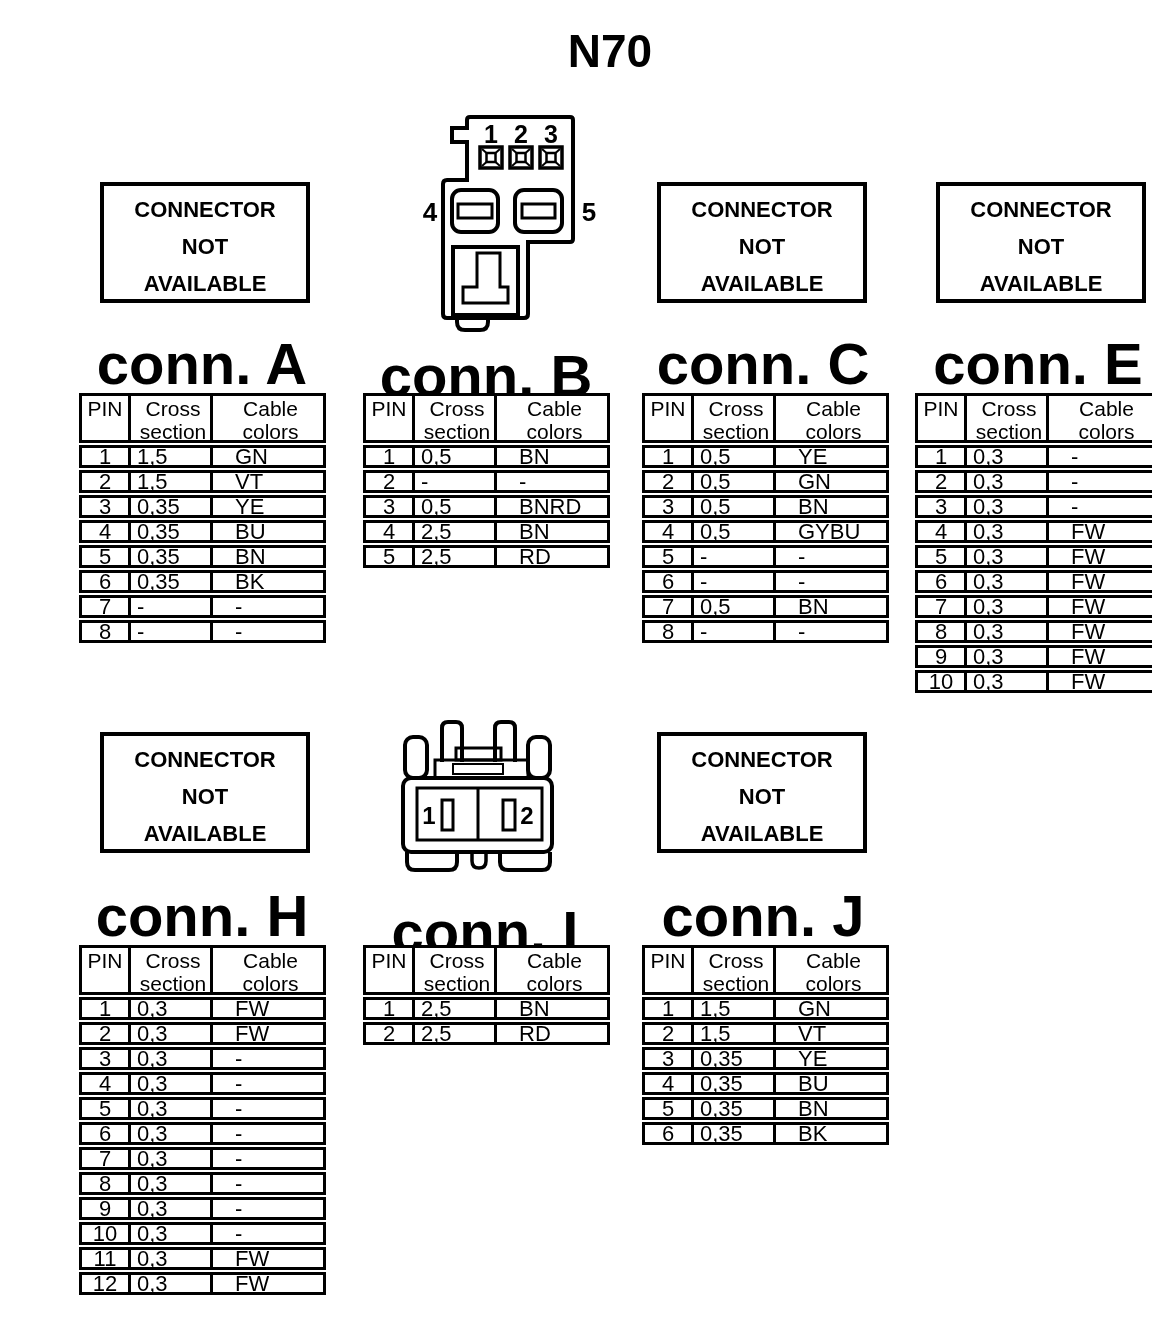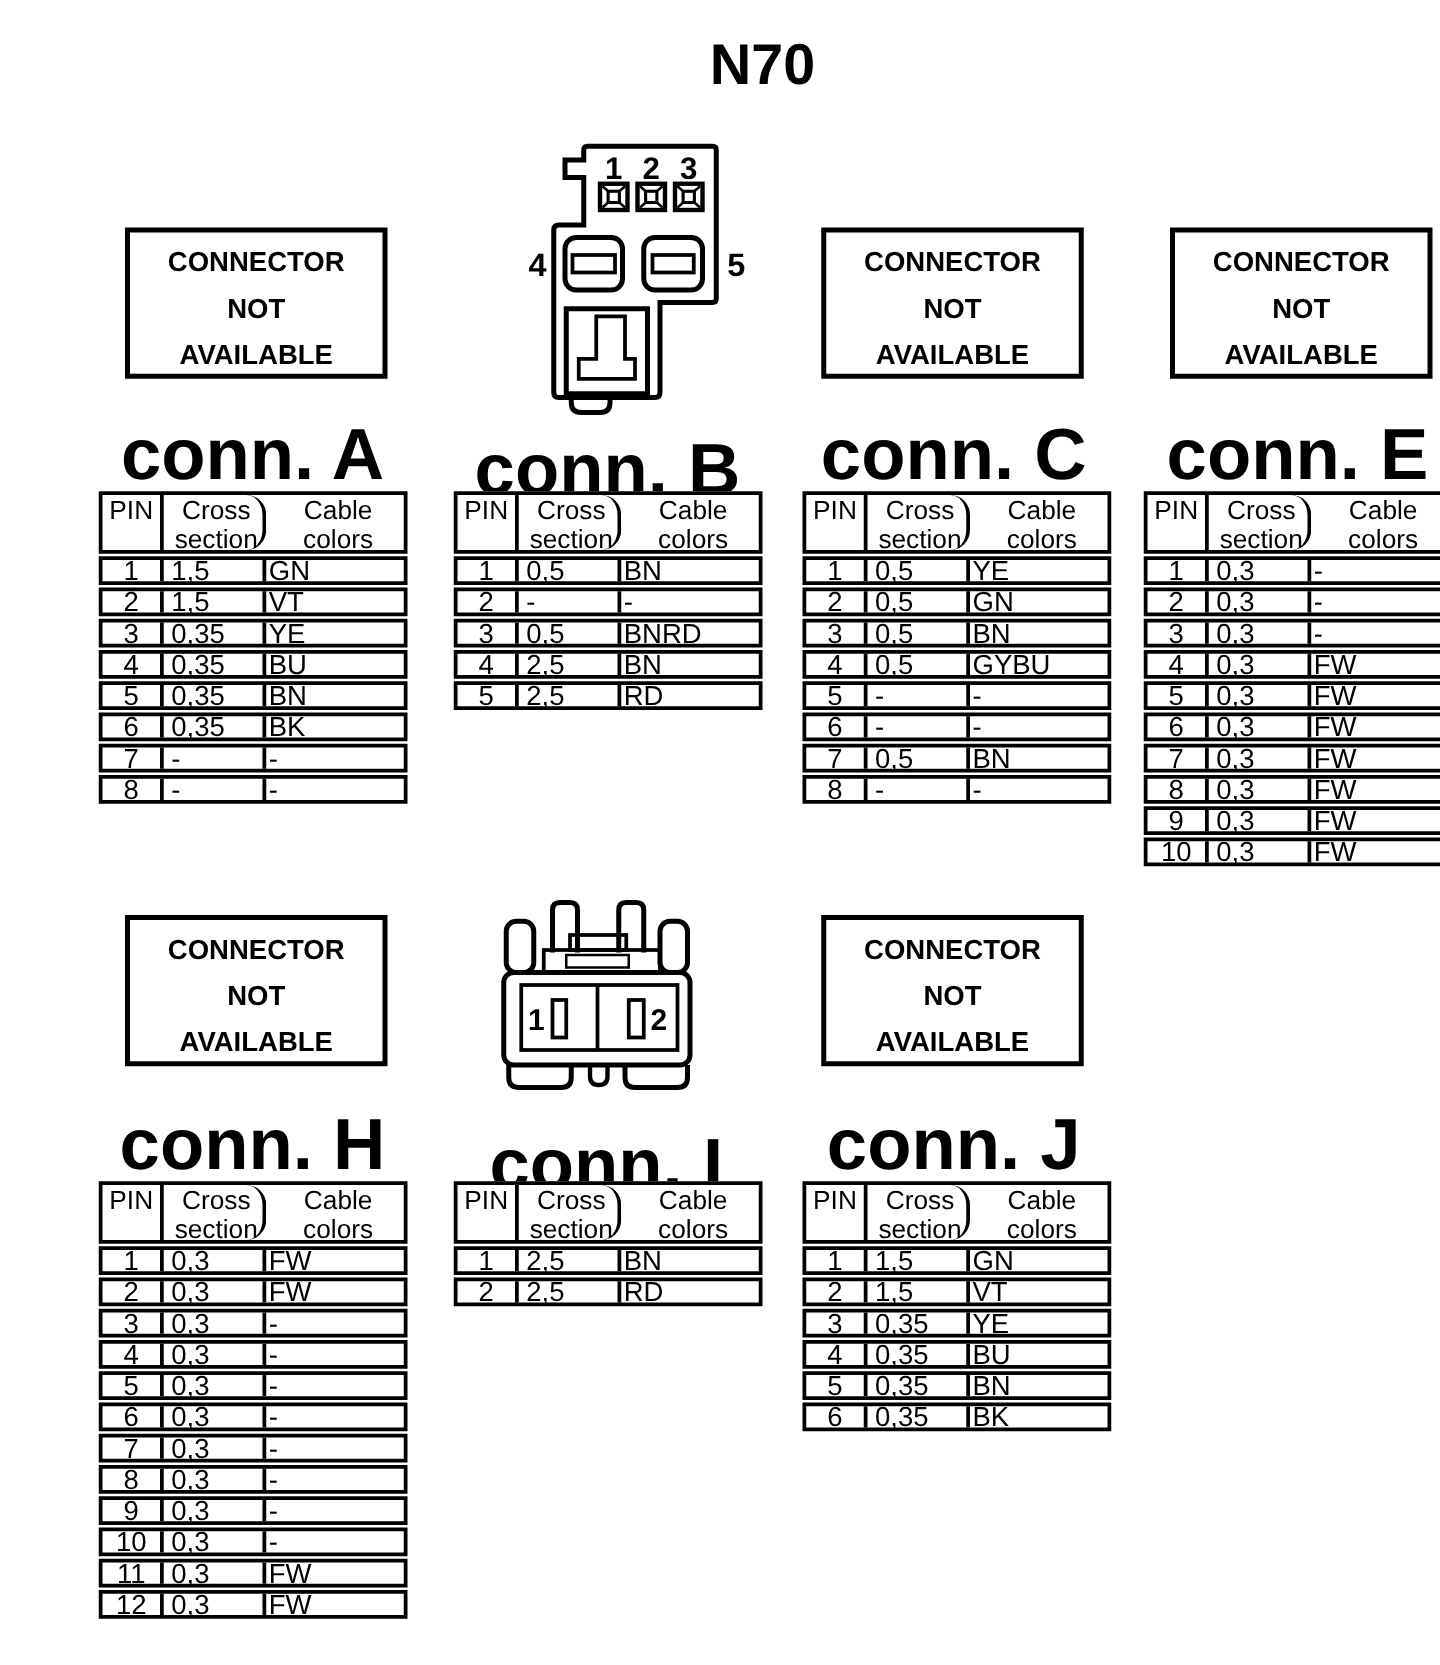--- a/index.html
+++ b/index.html
@@ -23,22 +23,22 @@
   .ctable{position:absolute;width:247px;font-size:22px;}
   .trow{
     display:flex;width:247px;height:23px;border:3px solid #000;
     box-sizing:border-box;margin-bottom:2px;background:#fff;align-items:flex-start;
   }
   .trow.thead{height:50px;font-size:21px;}
   .cell{line-height:17px;overflow:visible;}
   .thead .cell{line-height:23px;padding-top:1px;text-align:center;}
   .c-pin{width:46px;border-right:3px solid #000;text-align:center;height:100%;}
   .c-cross{width:82px;border-right:3px solid #000;padding-left:6px;height:100%;box-sizing:border-box;}
-  .c-cable{flex:1;padding-left:2px;height:100%;}
-  .thead .c-cross,.thead .c-cable{padding-left:5px;border-radius:16px;}
+  .c-cable{flex:1;padding-left:22px;height:100%;}
+  .thead .c-cross,.thead .c-cable{padding-left:5px;}
   svg{position:absolute;overflow:visible;}
   svg text{font-family:"Liberation Sans", sans-serif;font-weight:bold;fill:#000;}
 </style>
 </head>
 <body>
 
 <div class="page">
 
   <div class="title">N70</div>
 

